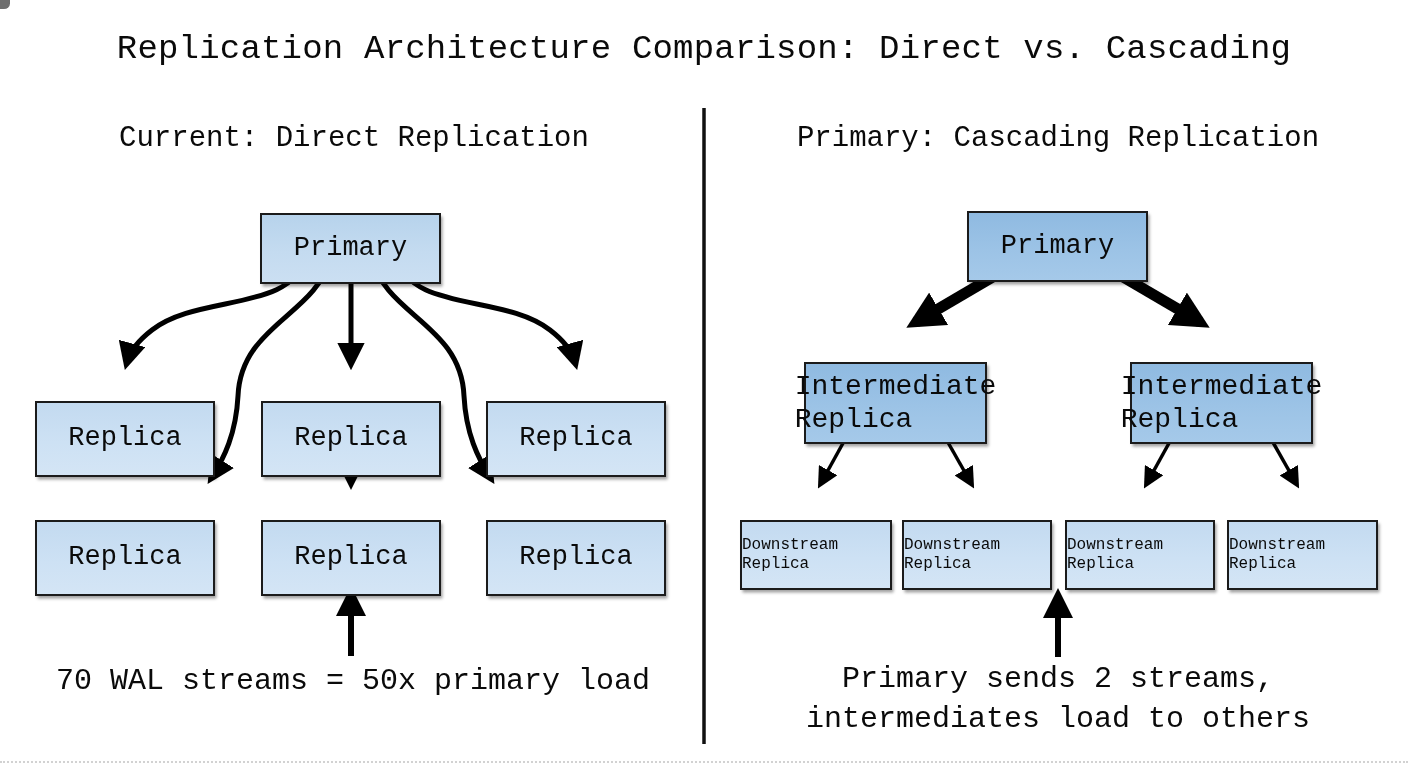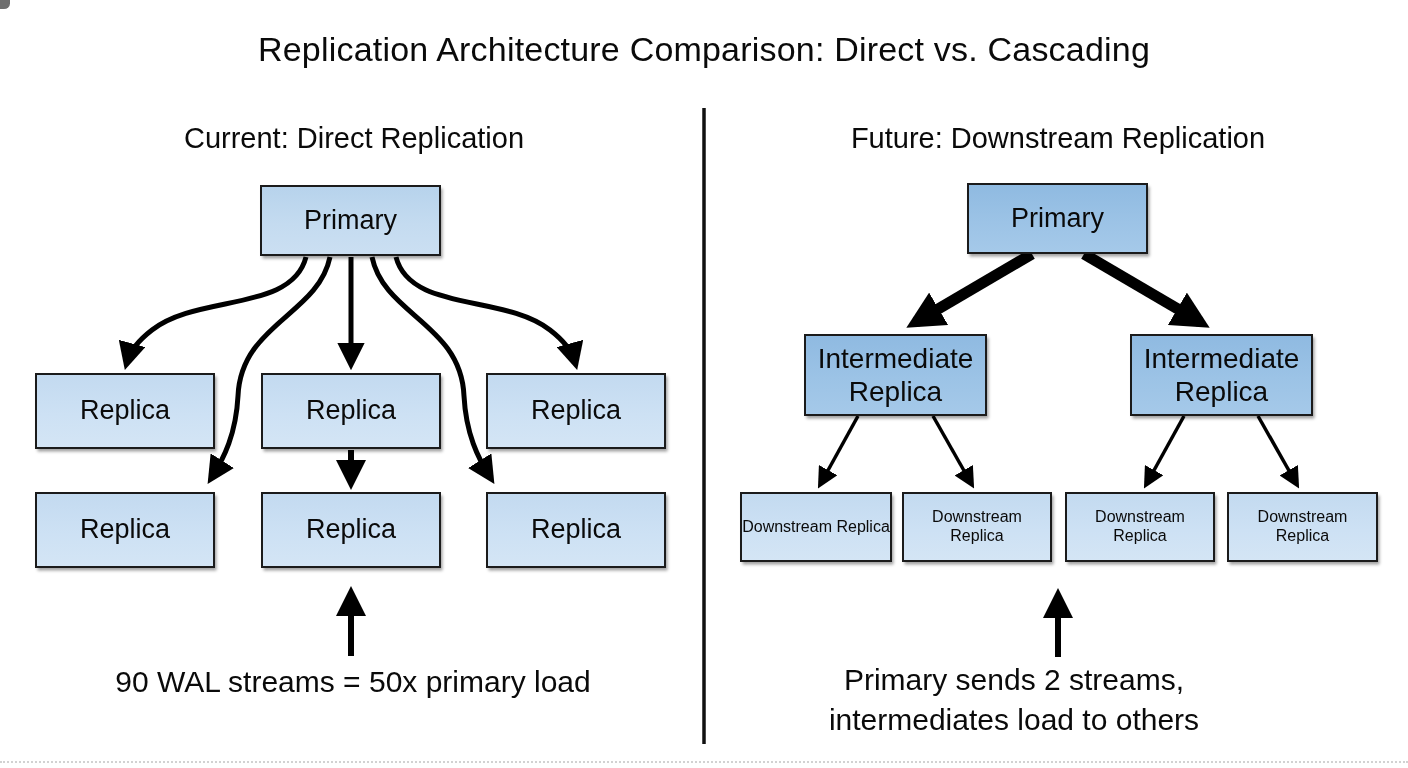--- a/index.html
+++ b/index.html
@@ -1,42 +1,43 @@
 <!DOCTYPE html>
 <html><head>
 <meta charset="utf-8">
 <style>
   html,body{margin:0;padding:0;background:#ffffff;}
   .canvas{
     position:relative;
     width:1408px;height:768px;
     background:#ffffff;
-    font-family:Liberation Sans, sans-serif;
+    font-family:Liberation Mono, monospace;
     color:#0a0a0a;
     overflow:hidden;
   }
   .title{
     position:absolute;top:30px;left:0;width:1408px;
     text-align:center;font-size:34px;letter-spacing:.2px;
   }
   .heading{
     position:absolute;top:122px;width:700px;
     text-align:center;font-size:29px;
   }
   .heading.left{left:4px;}
   .heading.right{left:708px;}
   .arrows{position:absolute;top:0;left:0;width:1408px;height:768px;}
   .box{
     position:absolute;
     border:2px solid #1b1b1b;
     box-sizing:border-box;
     display:flex;align-items:center;justify-content:center;
-    text-align:center;
+    text-align:left;
     box-shadow:1.5px 2.5px 3px rgba(0,0,0,.38);
     line-height:1.18;
+    margin-top:28px;
   }
   .light{background:linear-gradient(180deg,#c3daf0 0%,#cde1f4 55%,#d4e5f5 100%);}
   .lprim{background:linear-gradient(180deg,#b7d3ec 0%,#c4dbf0 55%,#cbdff2 100%);}
   .medium{background:linear-gradient(180deg,#8fbae1 0%,#9cc3e6 55%,#a5c9e9 100%);}
   .lbl26{font-size:27px;}
   .lbl24{font-size:28px;}
   .lbl22{font-size:16px;}
   
   .b-lp {left:260px;top:185px;width:181px;height:71px;}
   .b-r1c1{left:35px; top:373px;width:180px;height:76px;}
@@ -51,39 +52,39 @@
   .b-i2 {left:1130px;top:334px;width:183px;height:82px;}
   .b-d1 {left:740px; top:492px;width:152px;height:70px;}
   .b-d2 {left:902px; top:492px;width:150px;height:70px;}
   .b-d3 {left:1065px;top:492px;width:150px;height:70px;}
   .b-d4 {left:1227px;top:492px;width:151px;height:70px;}
   .caption{
     position:absolute;width:700px;text-align:center;
     font-size:30px;line-height:1.33;
   }
   .caption.left{left:3px;top:662px;}
-  .caption.right{left:664px;top:660px;}
+  .caption.right{left:708px;top:660px;}
   .bottom-artifact{
     position:absolute;left:0;top:761px;width:1408px;height:0;
     border-top:2px dotted #c4c4c4;opacity:.75;
   }
   .corner-smudge{
     position:absolute;left:0;top:0;width:10px;height:9px;
     background:#4a4a4a;border-radius:0 0 60% 0;opacity:.8;
   }
 </style>
 </head>
 <body>
 
 <div class="canvas">
 
   <div class="title">Replication Architecture Comparison: Direct vs. Cascading</div>
 
   <div class="heading left">Current: Direct Replication</div>
-  <div class="heading right">Future: Downstream Replication</div>
+  <div class="heading right">Primary: Cascading Replication</div>
 
   <svg class="arrows" viewBox="0 0 1408 768" xmlns="http://www.w3.org/2000/svg">
     <defs>
       <marker id="mh5" viewBox="0 0 10 10" refX="7" refY="5" markerWidth="5.5" markerHeight="5.5" orient="auto" markerUnits="strokeWidth">
         <path d="M0,0 L10,5 L0,10 z" fill="#000"></path>
       </marker>
       <marker id="mh4" viewBox="0 0 10 10" refX="6" refY="5" markerWidth="5" markerHeight="5" orient="auto" markerUnits="strokeWidth">
         <path d="M0,0 L10,5 L0,10 z" fill="#000"></path>
       </marker>
       <marker id="mh3" viewBox="0 0 10 10" refX="7" refY="5" markerWidth="3.4" markerHeight="3.4" orient="auto" markerUnits="strokeWidth">
@@ -154,21 +155,21 @@
   <div class="box light lbl22 b-d2">
     <span>Downstream Replica</span>
   </div>
   <div class="box light lbl22 b-d3">
     <span>Downstream Replica</span>
   </div>
   <div class="box light lbl22 b-d4">
     <span>Downstream Replica</span>
   </div>
 
-  <div class="caption left">90 WAL streams = 50x primary load</div>
+  <div class="caption left">70 WAL streams = 50x primary load</div>
   <div class="caption right">
     <div>Primary sends 2 streams,</div>
     <div>intermediates load to others</div>
   </div>
 
   <div class="corner-smudge"></div>
   <div class="bottom-artifact"></div>
 </div>
 
 </body></html>

